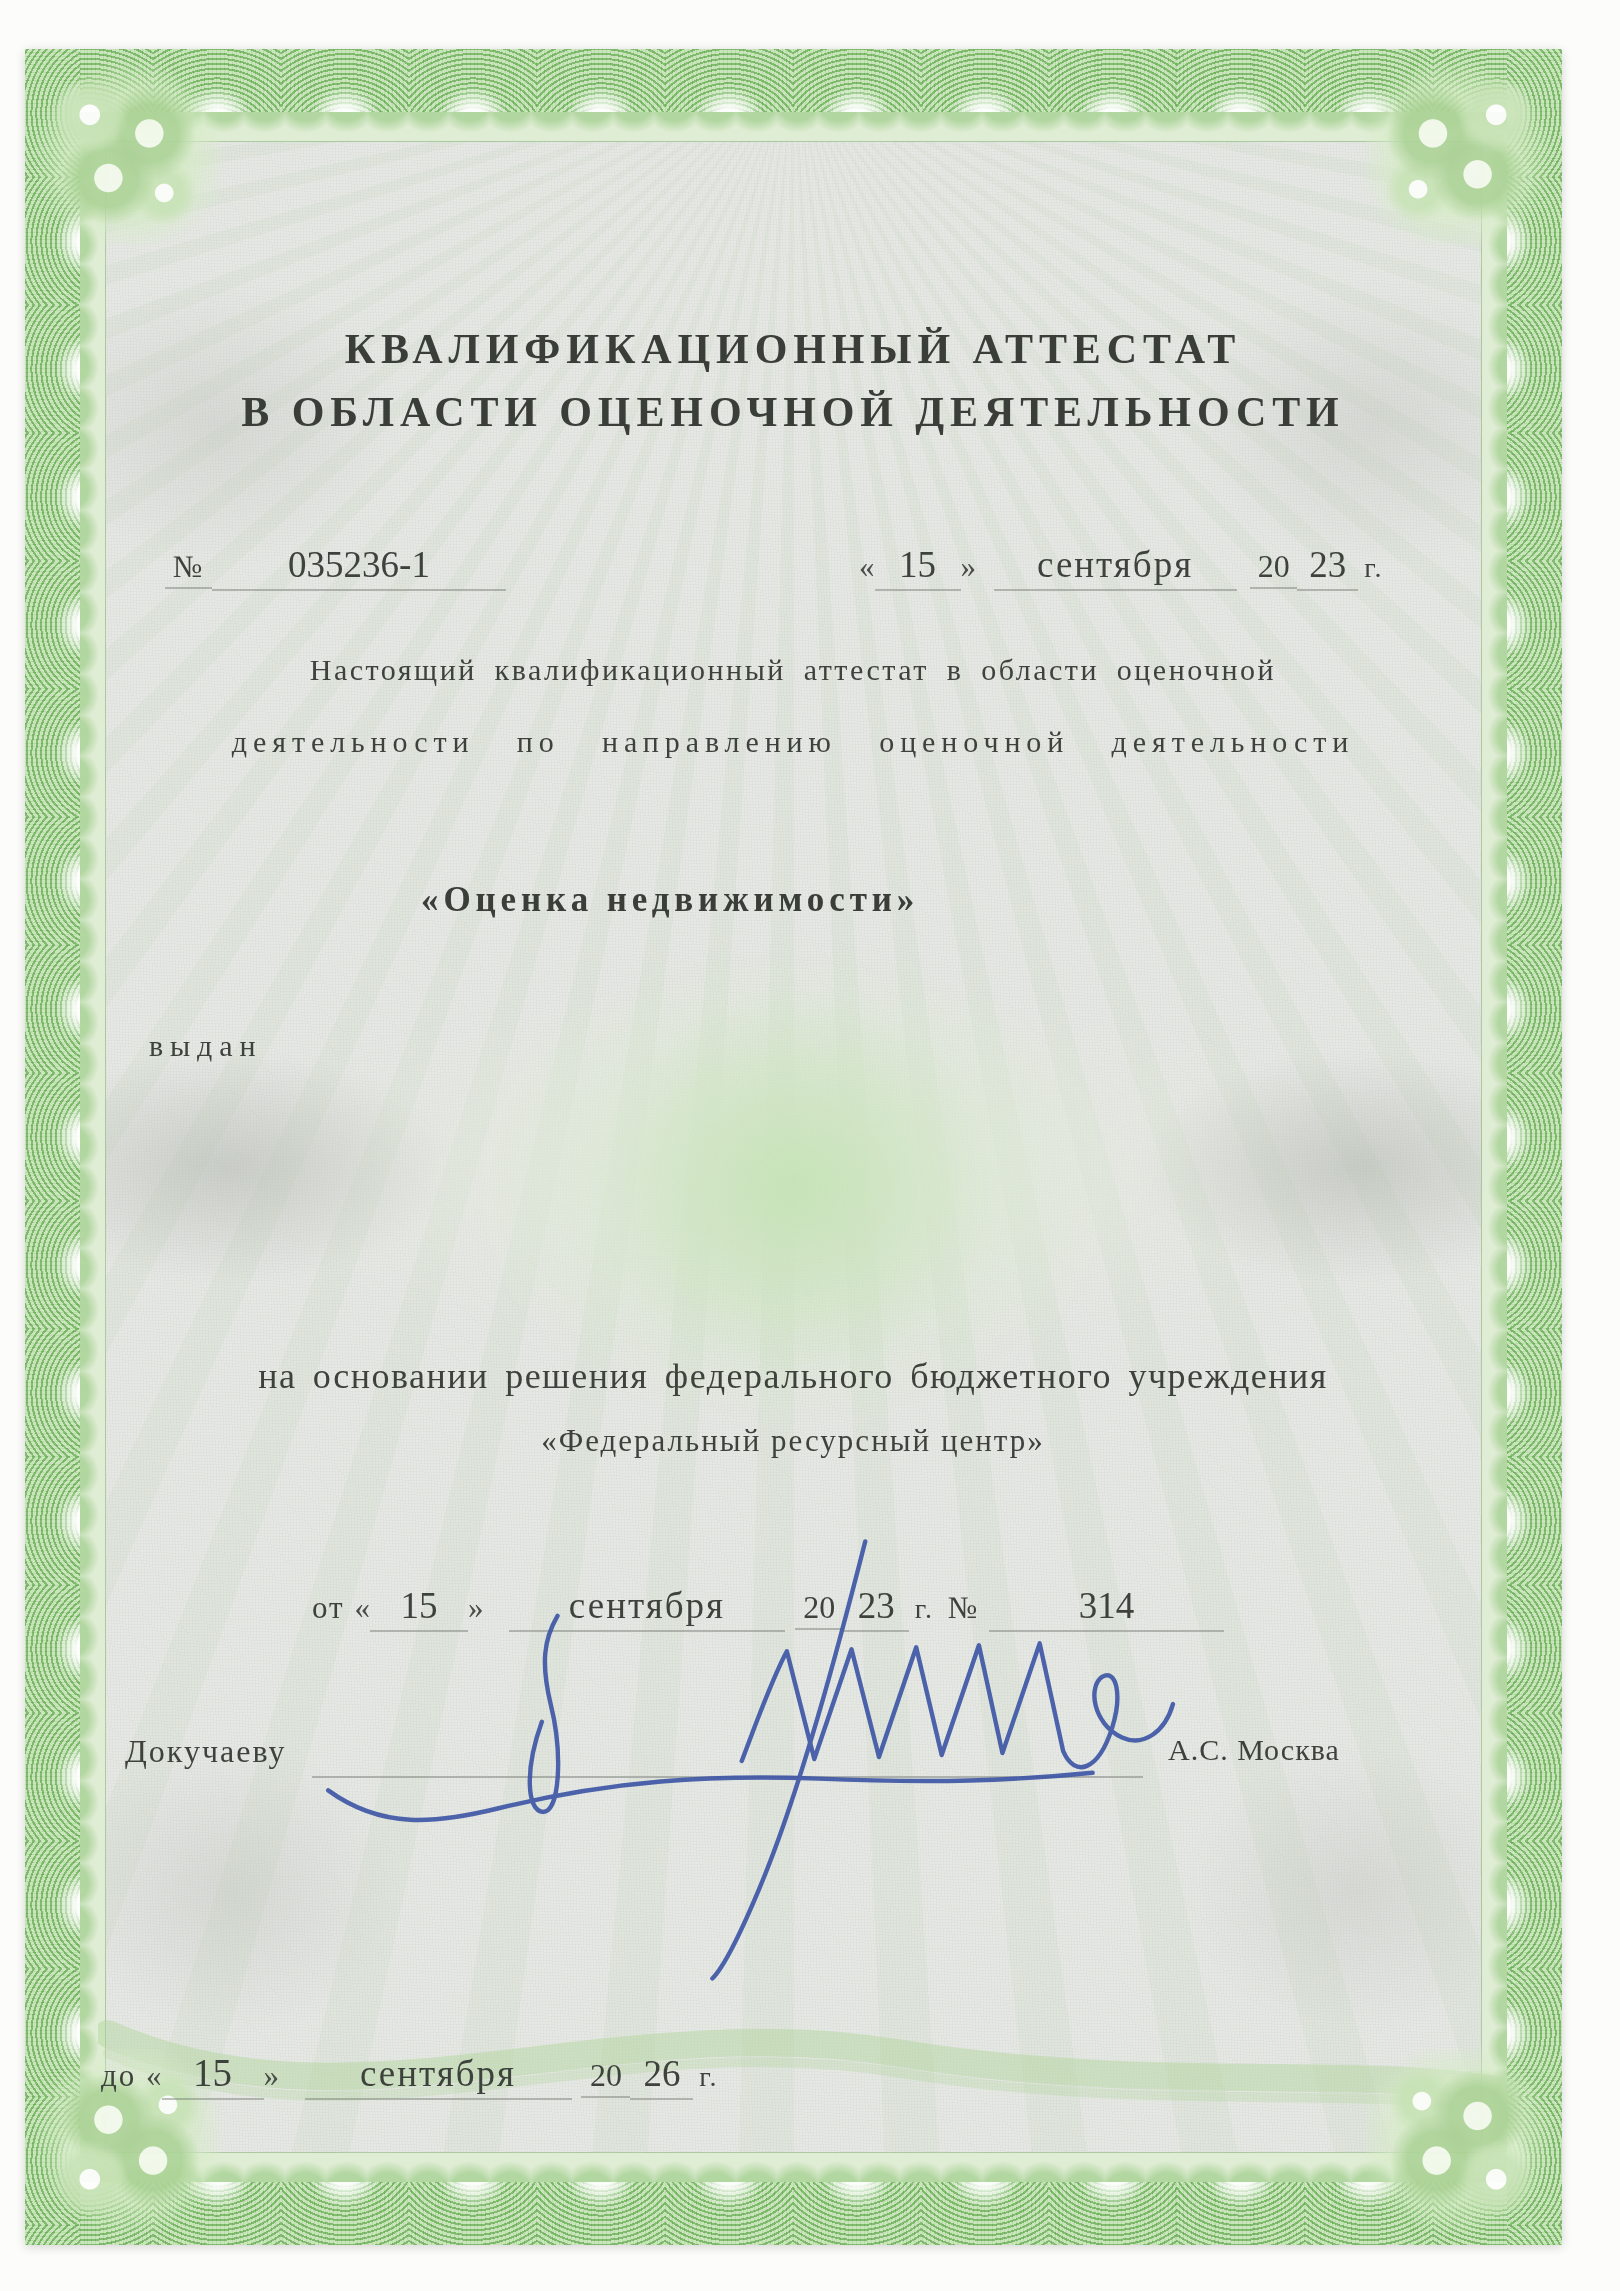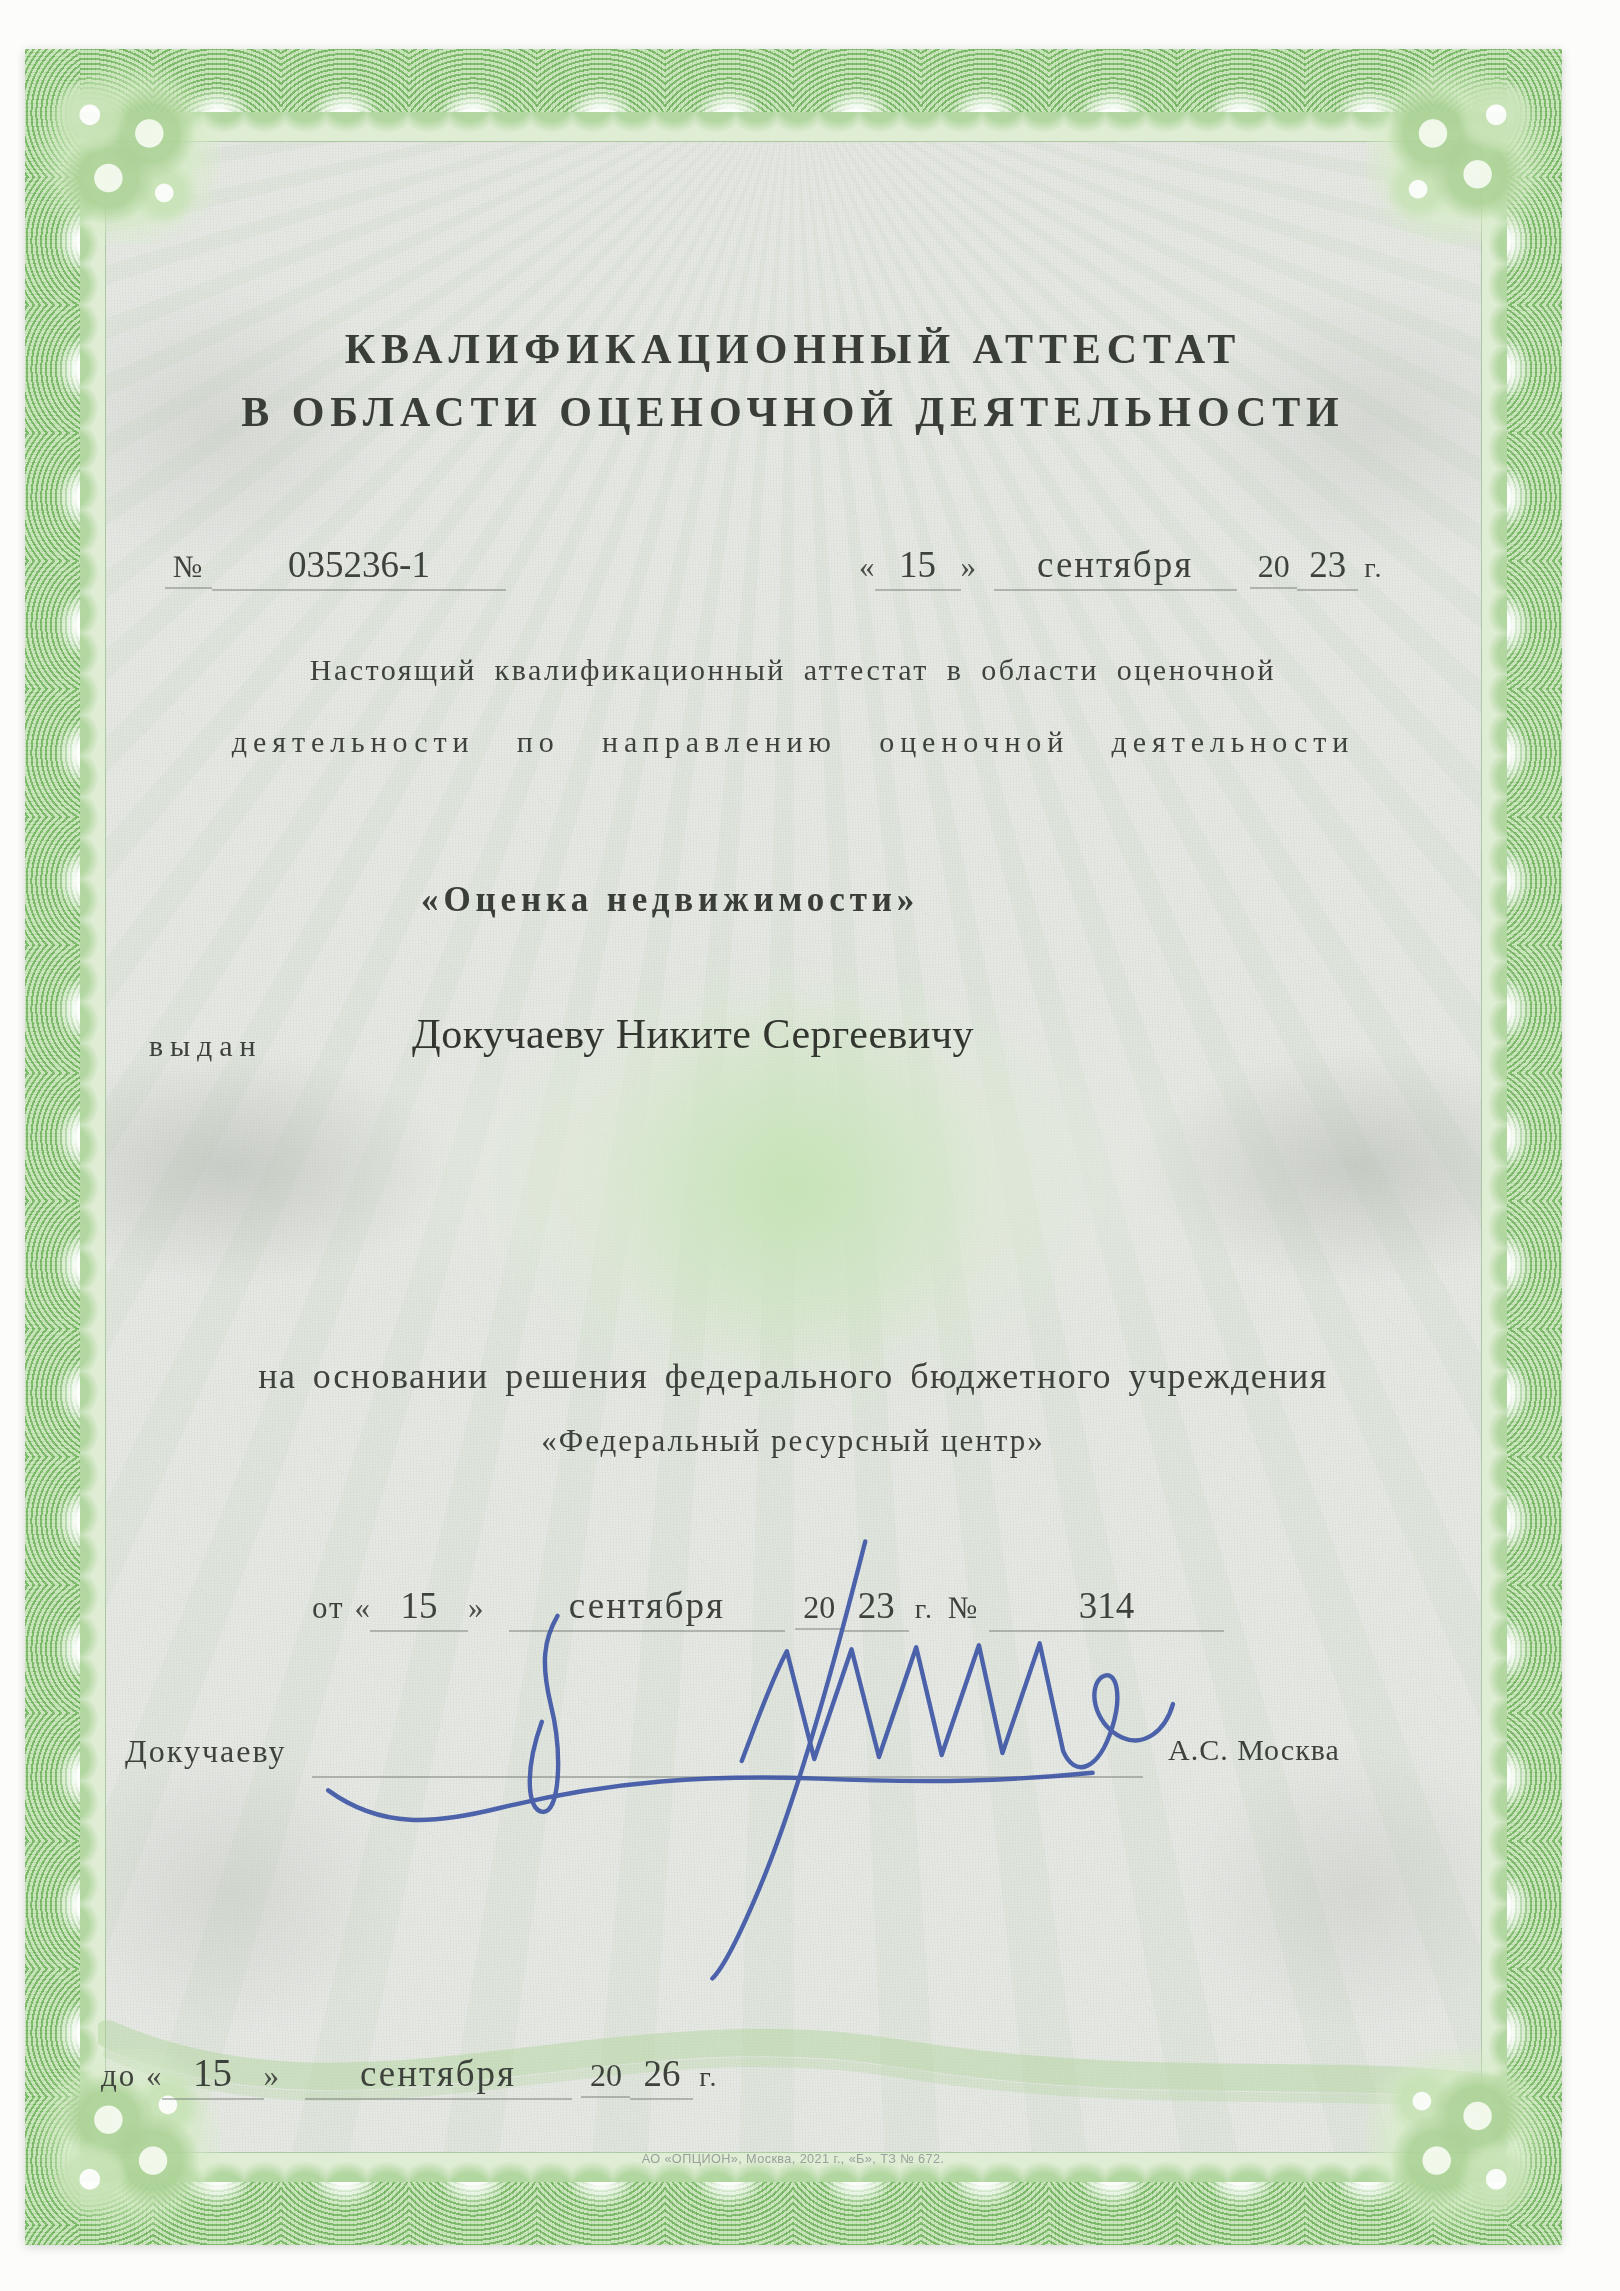--- a/index.html
+++ b/index.html
@@ -167,21 +167,20 @@
     <span class="cell val" style="width:61px">23</span>
     <span class="lbl g6" style="font-size:28px">г.</span>
   </div>
 
   <div class="t centered intro intro1">Настоящий квалификационный аттестат в области оценочной</div>
   <div class="t centered intro intro2">деятельности по направлению оценочной деятельности</div>
 
   <div class="t direction">«Оценка недвижимости»</div>
 
   <div class="t issued-label">выдан</div>
-  <div class="t issued-name">Докучаеву Никите Сергеевичу</div>
 
   <div class="t centered basis1">на основании решения федерального бюджетного учреждения</div>
   <div class="t centered basis2">«Федеральный ресурсный центр»</div>
 
   <div class="t row decision-row">
     <span class="lbl">от</span>
     <span class="qt g10">«</span>
     <span class="cell val" style="width:98px">15</span>
     <span class="qt">»</span>
     <span class="cell mon g26" style="width:276px">сентября</span>
@@ -210,16 +209,15 @@
     <span class="lbl">до</span>
     <span class="qt g10">«</span>
     <span class="cell val" style="width:102px;font-size:39px">15</span>
     <span class="qt">»</span>
     <span class="cell mon g26" style="width:267px">сентября</span>
     <span class="cell sm g10" style="width:49px">20</span>
     <span class="cell val" style="width:63px">26</span>
     <span class="lbl g6" style="font-size:28px">г.</span>
   </div>
 
-  <div class="t centered imprint">АО «ОПЦИОН», Москва, 2021 г., «Б», ТЗ № 672.</div>
 
 </div>
 
 
 </body></html>

